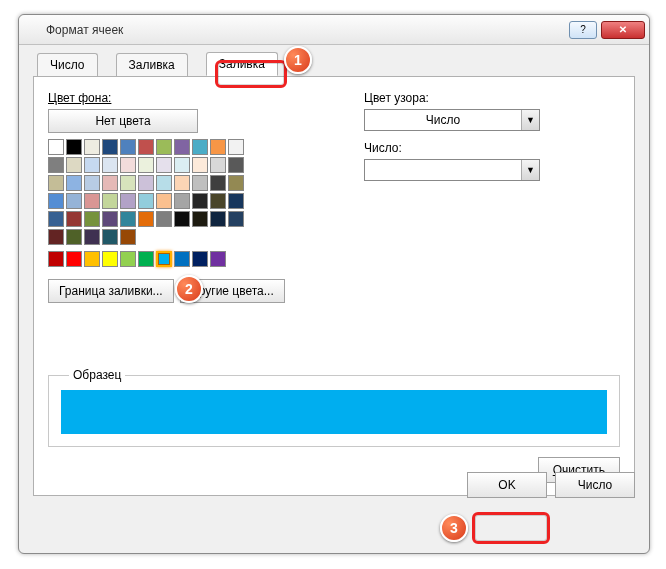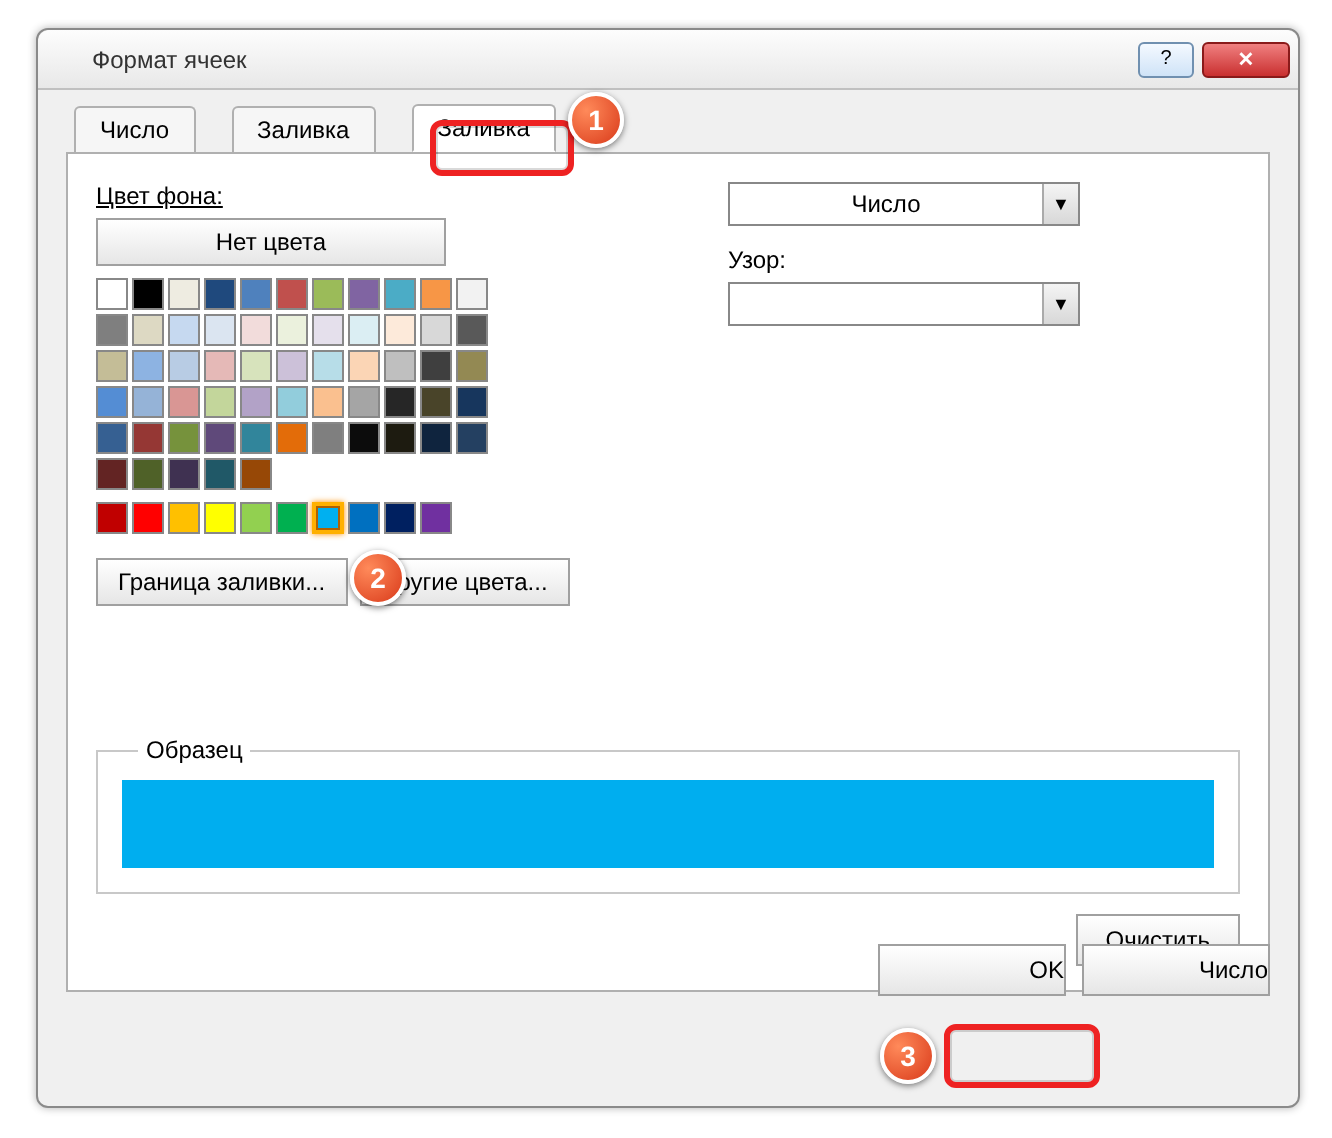--- a/index.html
+++ b/index.html
@@ -18,21 +18,21 @@
 .tab.active { background: #fff; border-bottom: 1px solid #fff; top: 0; }
 .panel { border: 1px solid #b0b0b0; background: #fff; padding: 14px; height: 420px; position: relative; }
 
 .row { display: flex; }
 .leftcol { width: 300px; }
 .rightcol { margin-left: 16px; }
 
 .lbl { display: block; margin-bottom: 4px; }
 .underline { text-decoration: underline; margin-top: 24px; }
 
-.nocolor { width: 175px; height: 24px; border: 1px solid #a0a0a0; background: linear-gradient(#fff,#e6e6e6); margin-bottom: 6px; }
+.nocolor { width: 150px; height: 24px; border: 1px solid #a0a0a0; background: linear-gradient(#fff,#e6e6e6); margin-bottom: 6px; }
 
 .swatches { display: flex; flex-wrap: wrap; width: 200px; gap: 2px; margin-bottom: 6px; }
 .sw { width: 16px; height: 16px; border: 1px solid #888; }
 .sw.selected { border: 2px solid #ffb000; box-shadow: 0 0 0 1px #b06000 inset, 0 0 3px #ff9000; }
 
 .stdrow { display: flex; gap: 2px; margin-bottom: 12px; }
 
 .btnrow { display: flex; gap: 6px; }
 .btn { height: 24px; padding: 0 10px; border: 1px solid #a0a0a0; background: linear-gradient(#fff,#e6e6e6); }
 
@@ -40,21 +40,21 @@
 .select .sval { flex: 1; text-align: center; line-height: 20px; }
 .select .arrow { width: 18px; border-left: 1px solid #aaa; background: linear-gradient(#f4f4f4,#d8d8d8); display: flex; align-items: center; justify-content: center; font-size: 9px; }
 
 .fieldset { position: absolute; left: 14px; right: 14px; bottom: 48px; border: 1px solid #c8c8c8; padding: 14px 12px 12px 12px; }
 .fieldset .legend { position: absolute; top: -8px; left: 20px; background: #fff; padding: 0 4px; }
 .sample { height: 44px; background: #00aeef; }
 
 .clearbtn { position: absolute; right: 14px; bottom: 12px; height: 26px; padding: 0 14px; border: 1px solid #a0a0a0; background: linear-gradient(#fff,#e6e6e6); }
 
 .footer { position: absolute; right: 14px; bottom: 12px; display: flex; gap: 8px; }
-.footer .fbtn { width: 94px; height: 26px; border: 1px solid #a0a0a0; background: linear-gradient(#fff,#e6e6e6); text-align: right; }
+.footer .fbtn { width: 80px; height: 26px; border: 1px solid #a0a0a0; background: linear-gradient(#fff,#e6e6e6); }
 
 .callout { position: absolute; width: 28px; height: 28px; border-radius: 50%; background: radial-gradient(circle at 30% 30%, #ff8a5a, #d93a1a); border: 2px solid #fff; box-shadow: 0 1px 3px rgba(0,0,0,0.5); color: #fff; font-weight: bold; font-size: 14px; display: flex; align-items: center; justify-content: center; z-index: 50; }
 .ring { position: absolute; border: 3px solid #e22; border-radius: 10px; z-index: 40; box-shadow: 0 0 0 1px rgba(0,0,0,0.15) inset; }
 </style>
 </head>
 <body>
 
 <div class="dialog">
   <div class="titlebar">
     <span class="title">Формат ячеек</span>
@@ -152,25 +152,26 @@
               <div class="sw" style="background: rgb(112, 48, 160);"></div>
             </div>
 
           <div class="btnrow">
             <button class="btn">Граница заливки...</button>
             <button class="btn">Другие цвета...</button>
           </div>
         </div>
 
         <div class="rightcol">
+          <span class="lbl">Цвет узора:</span>
           <div class="select">
             <span class="sval">Число</span>
             <span class="arrow">▼</span>
           </div>
-          <span class="lbl" style="margin-top:10px">Узор:</span>
+          <span class="lbl" style="margin-top:10px">Число:</span>
           <div class="select">
             <span class="sval"></span>
             <span class="arrow">▼</span>
           </div>
         </div>
       </div>
 
       <div class="fieldset">
         <span class="legend">Образец</span>
         <div class="sample" id="sample" style="background: rgb(0, 174, 239);"></div>

